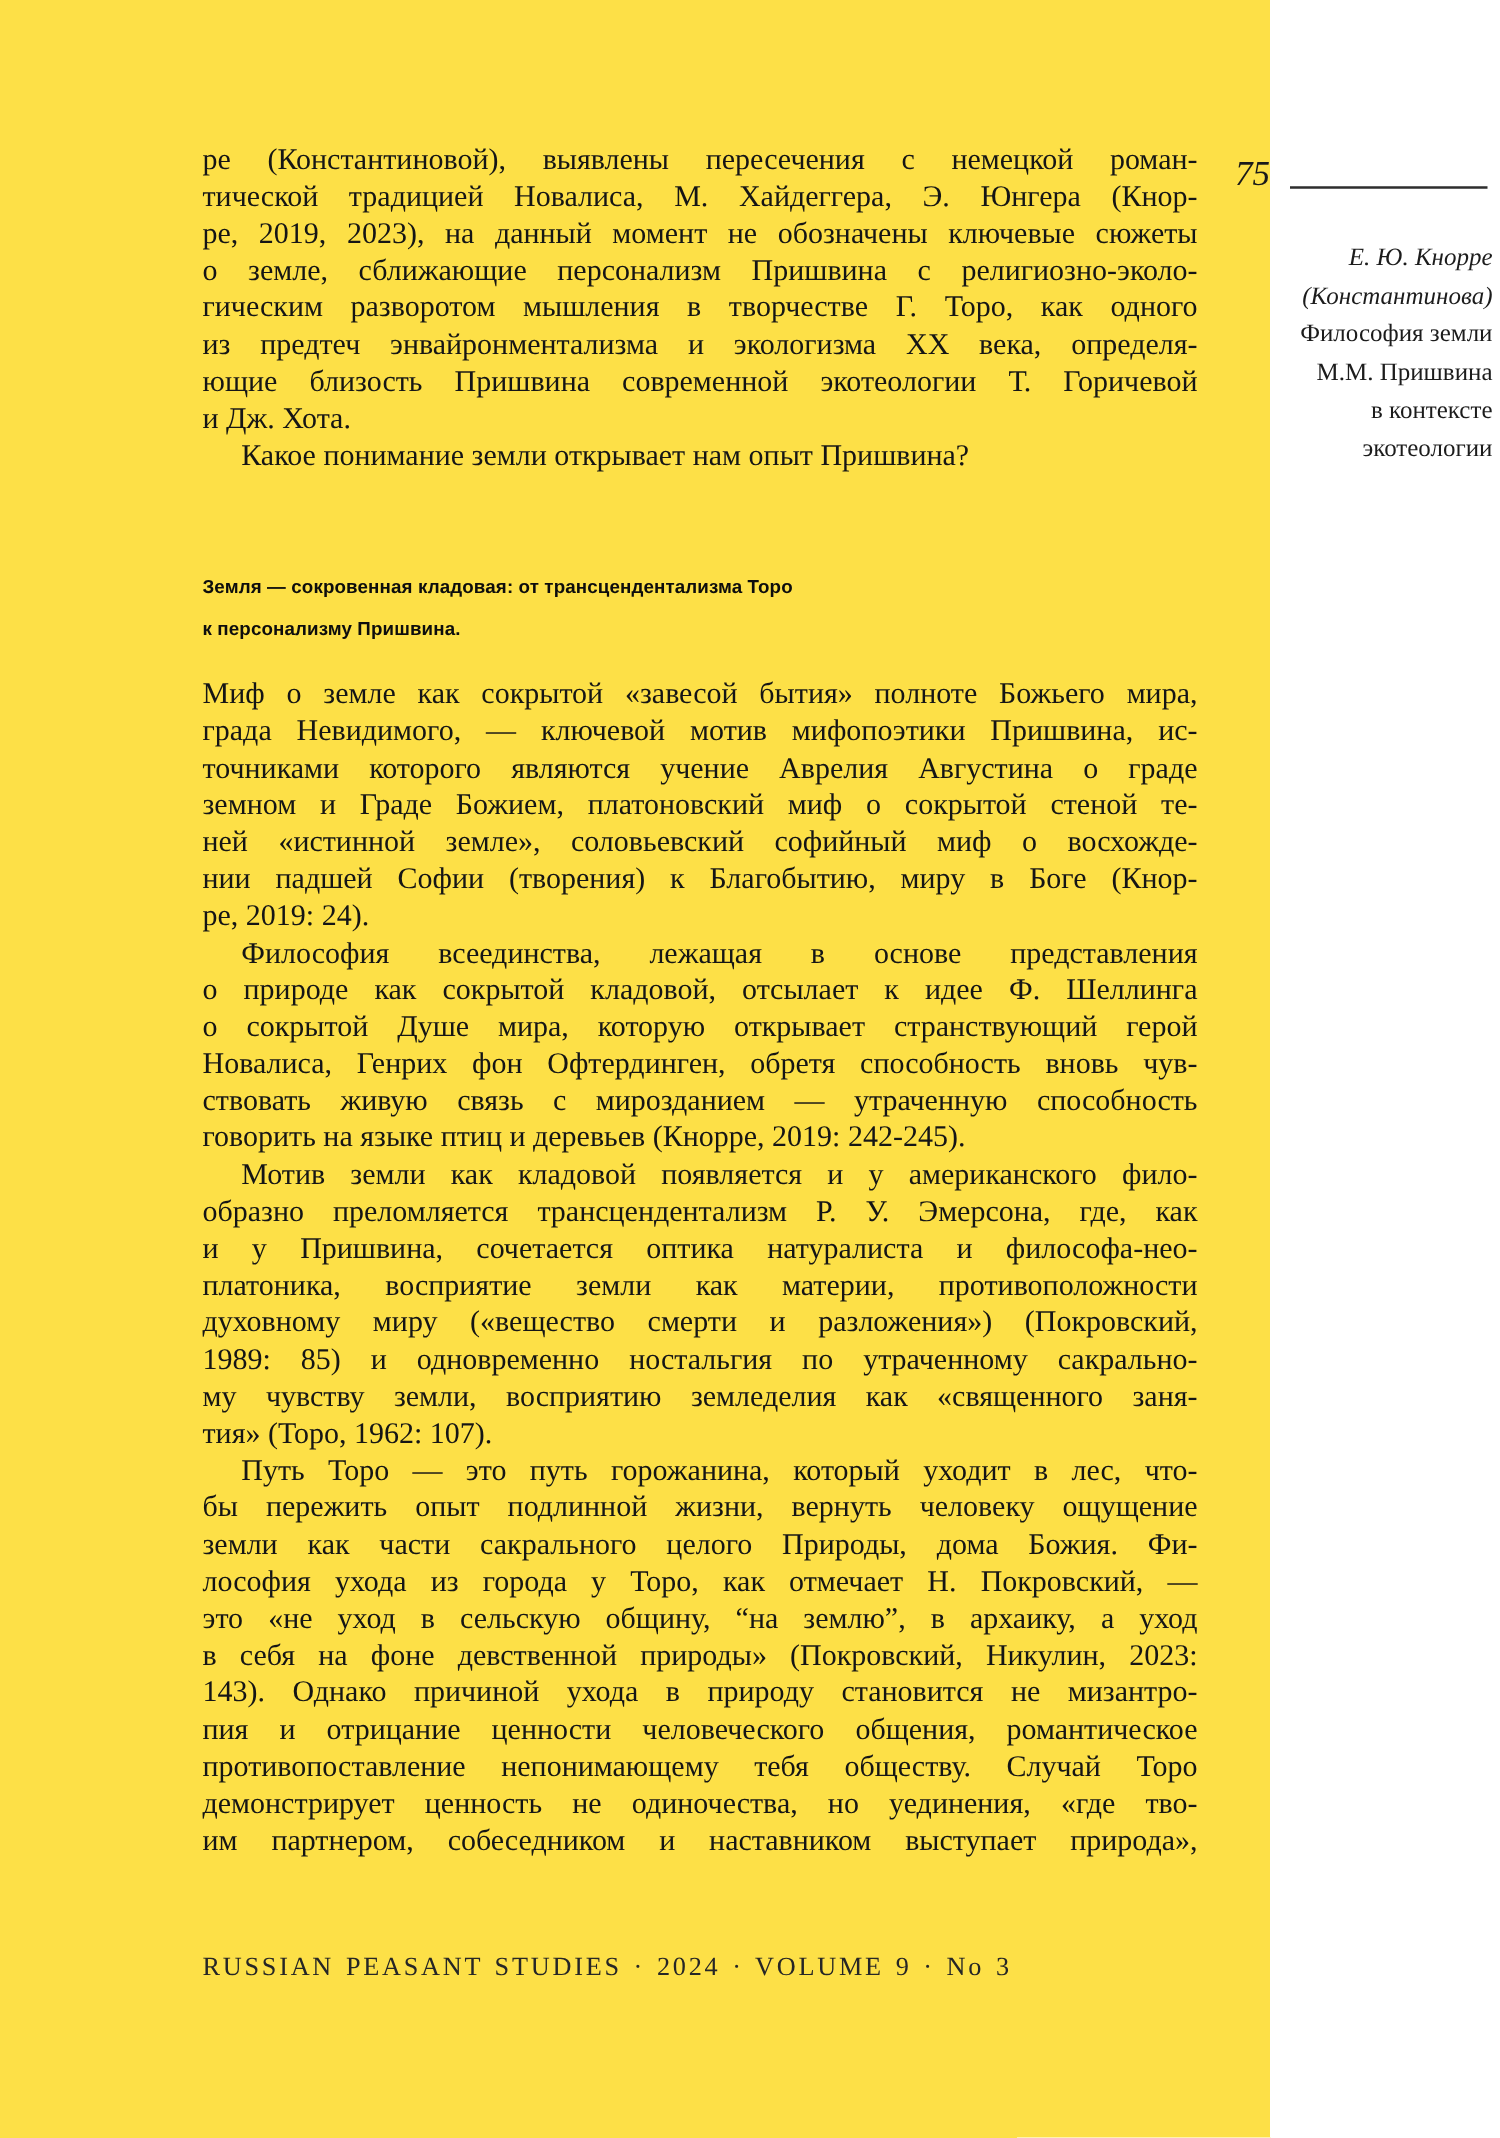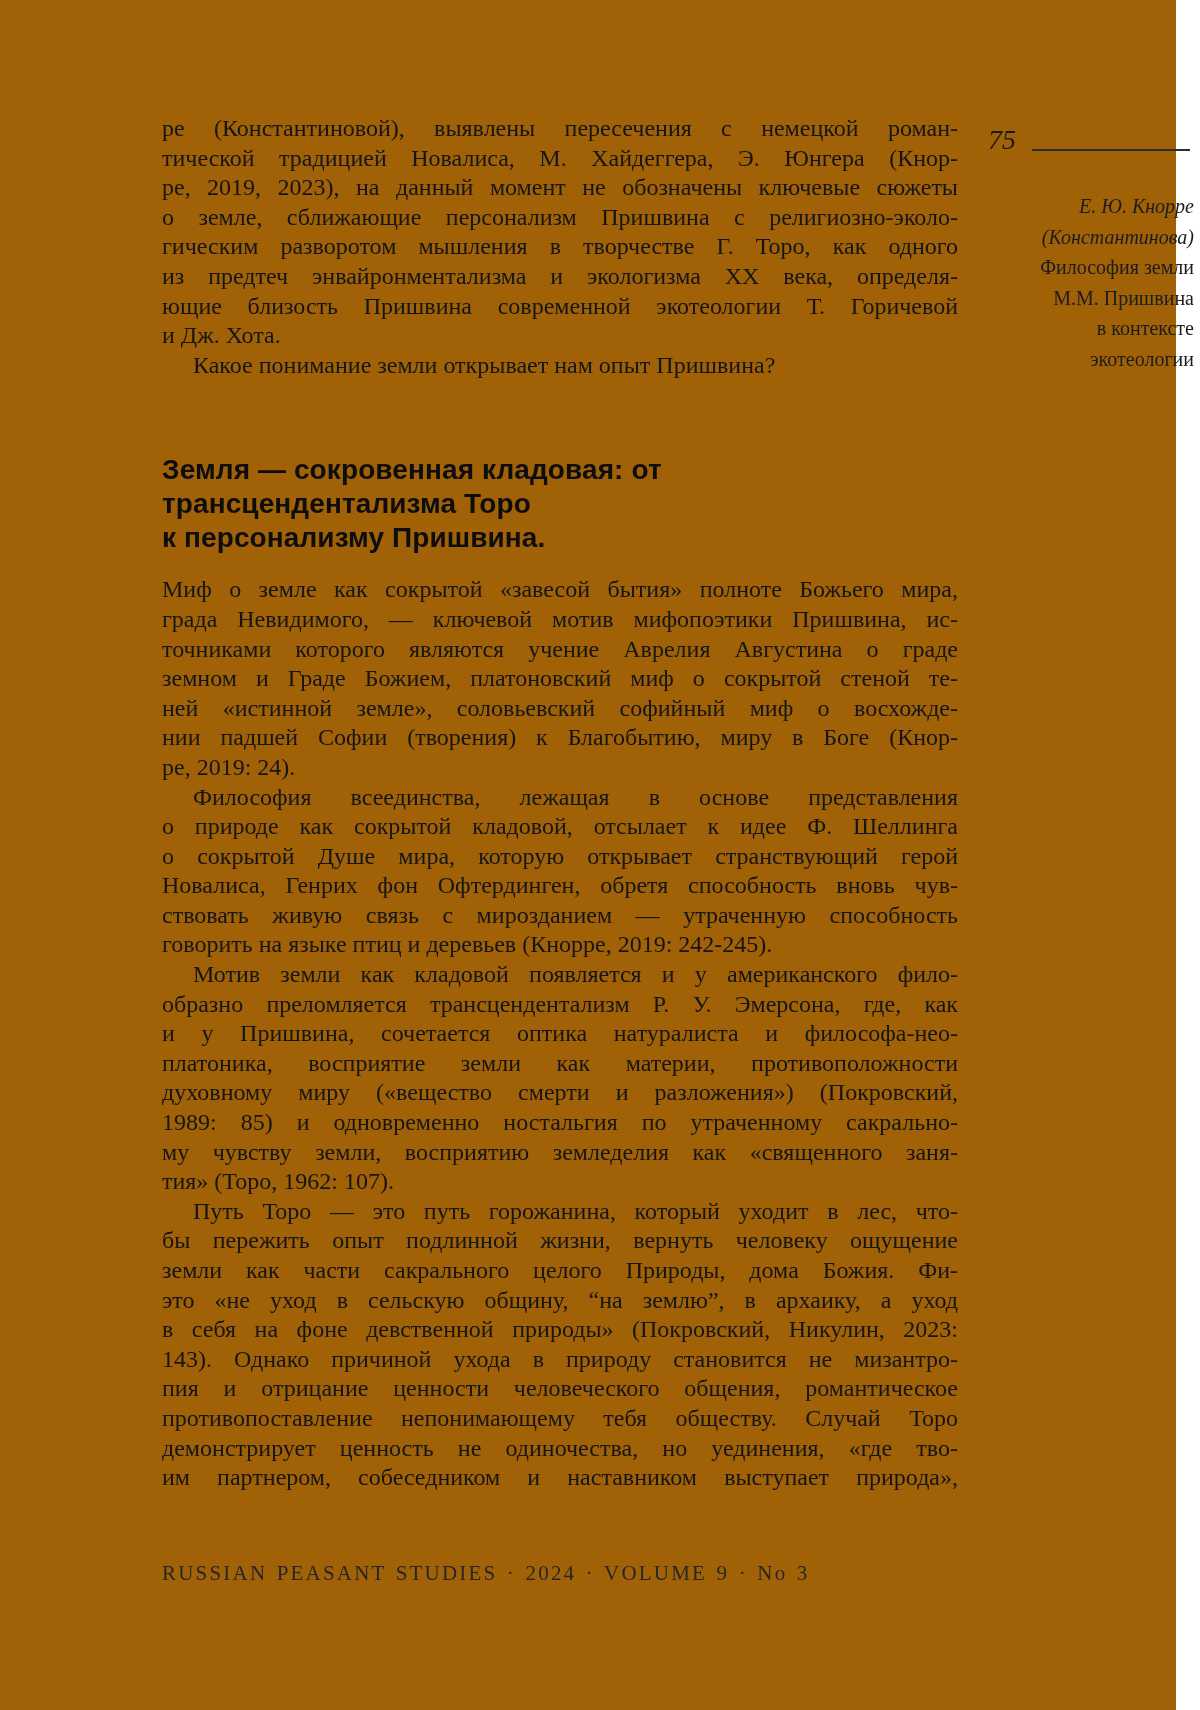--- a/index.html
+++ b/index.html
@@ -2,21 +2,21 @@
 <html lang="ru"><head>
 <meta charset="utf-8">
 <style>
   * { margin: 0; padding: 0; box-sizing: border-box; }
   html, body {
     width: 1200px; height: 1710px;
     background: #ffffff;
     overflow: hidden;
     font-family: "Liberation Serif", serif;
   }
-  .page { position: relative; width: 1176px; height: 1710px; background: #a16207; }
+  .page { position: relative; width: 1016px; height: 1710px; background: #fde047; }
 
   
   .text-column {
     position: absolute;
     left: 162px; top: 114px;
     width: 796px;
     font-size: 24px;
     line-height: 29.6px;
     color: #151515;
   }
@@ -26,21 +26,21 @@
     text-align-last: justify;
     white-space: normal;
   }
   .paragraph .line:last-child { text-align-last: left; }
   .paragraph.justify-last .line:last-child { text-align-last: justify; }
   .line.indent { text-indent: 31px; }
 
   .heading {
     font-family: "Liberation Sans", sans-serif;
     font-weight: bold;
-    font-size: 28px;
+    font-size: 15px;
     line-height: 34px;
     letter-spacing: 0.1px;
     color: #0d0d0d;
     margin-top: 73px;
     margin-bottom: 20px;
   }
   .heading .line { text-align: left; }
 
   
   .page-number {
@@ -124,20 +124,21 @@
         <div class="line">платоника, восприятие земли как материи, противоположности</div>
         <div class="line">духовному миру («вещество смерти и разложения») (Покровский,</div>
         <div class="line">1989: 85) и одновременно ностальгия по утраченному сакрально-</div>
         <div class="line">му чувству земли, восприятию земледелия как «священного заня-</div>
         <div class="line">тия» (Торо, 1962: 107).</div>
       </div>
       <div class="paragraph justify-last">
         <div class="line indent">Путь Торо — это путь горожанина, который уходит в лес, что-</div>
         <div class="line">бы пережить опыт подлинной жизни, вернуть человеку ощущение</div>
         <div class="line">земли как части сакрального целого Природы, дома Божия. Фи-</div>
+        <div class="line">лософия ухода из города у Торо, как отмечает Н. Покровский, —</div>
         <div class="line">это «не уход в сельскую общину, “на землю”, в архаику, а уход</div>
         <div class="line">в себя на фоне девственной природы» (Покровский, Никулин, 2023:</div>
         <div class="line">143). Однако причиной ухода в природу становится не мизантро-</div>
         <div class="line">пия и отрицание ценности человеческого общения, романтическое</div>
         <div class="line">противопоставление непонимающему тебя обществу. Случай Торо</div>
         <div class="line">демонстрирует ценность не одиночества, но уединения, «где тво-</div>
         <div class="line">им партнером, собеседником и наставником выступает природа»,</div>
       </div>
     </main>
 

